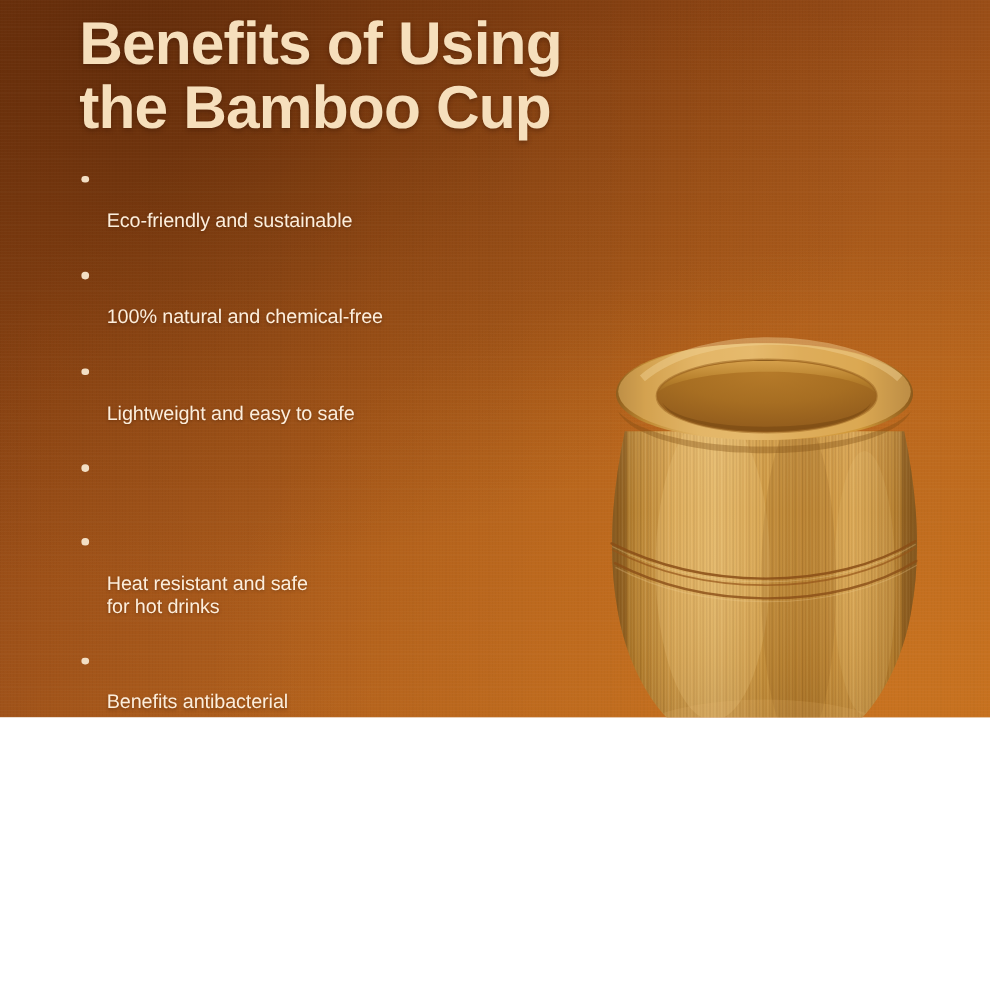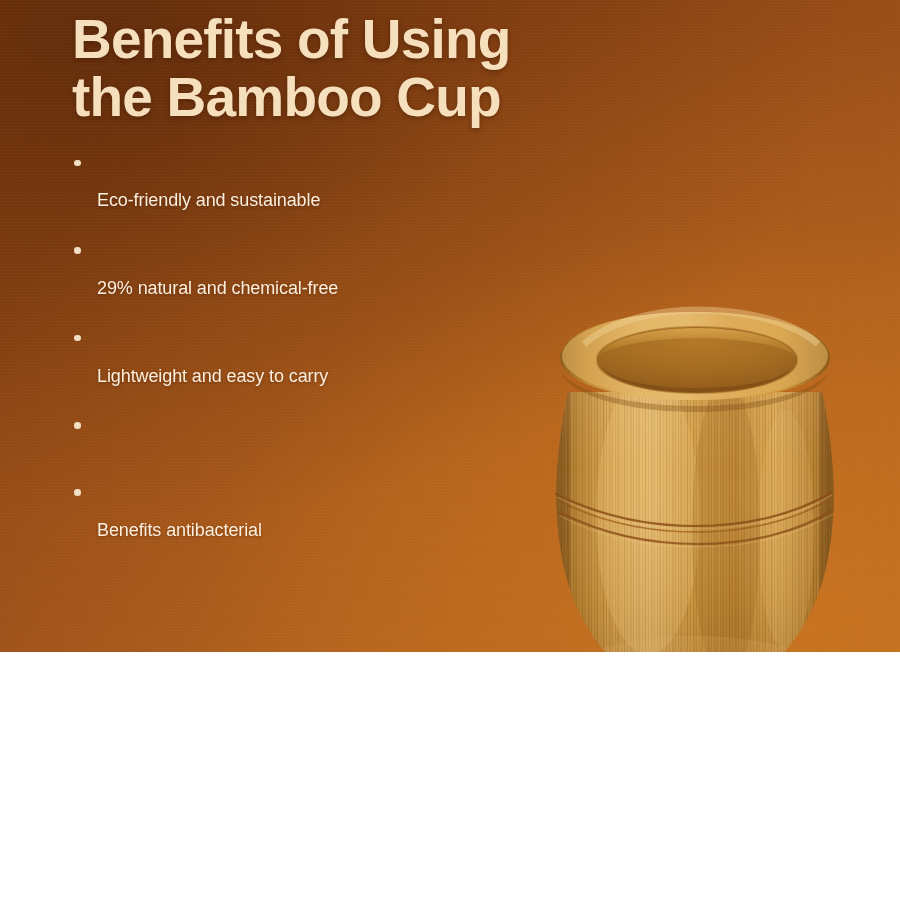--- a/index.html
+++ b/index.html
@@ -277,28 +277,33 @@
     <h1 id="title">Benefits of Using
 the Bamboo Cup</h1>
 
     <ul id="benefits-list">
       <li class="benefit-item">
         <span class="bullet-dot"></span>
         <span>Eco-friendly and sustainable</span>
       </li>
       <li class="benefit-item">
         <span class="bullet-dot"></span>
-        <span>29% natural and chemical-free</span>
-      </li>
-      <li class="benefit-item">
-        <span class="bullet-dot"></span>
-        <span>Lightweight and easy to carry</span>
-      </li>
-      <li class="benefit-item">
-        <span class="bullet-dot"></span>
+        <span>100% natural and chemical-free</span>
+      </li>
+      <li class="benefit-item">
+        <span class="bullet-dot"></span>
+        <span>Lightweight and easy to safe</span>
+      </li>
+      <li class="benefit-item">
+        <span class="bullet-dot"></span>
+      </li>
+      <li class="benefit-item">
+        <span class="bullet-dot"></span>
+        <span>Heat resistant and safe
+for hot drinks</span>
       </li>
       <li class="benefit-item">
         <span class="bullet-dot"></span>
         <span>Benefits antibacterial</span>
       </li>
 
     </ul>
   </div>
 
   <div id="grain"></div>

